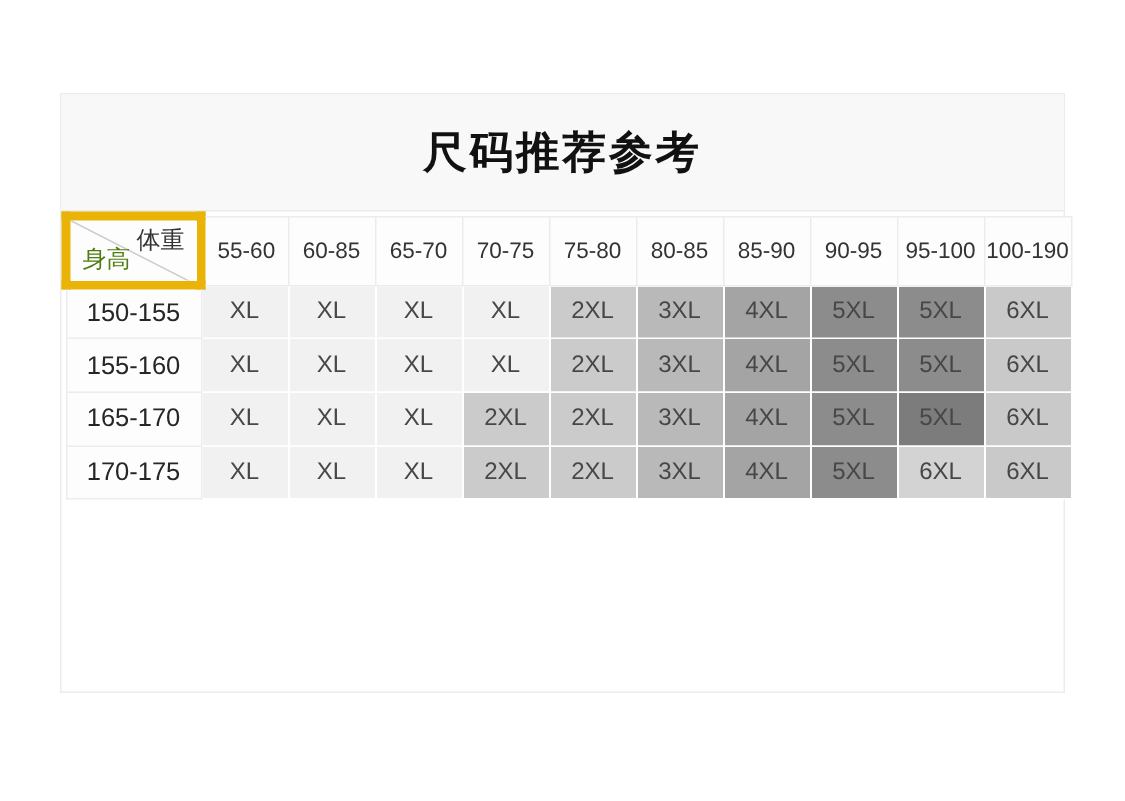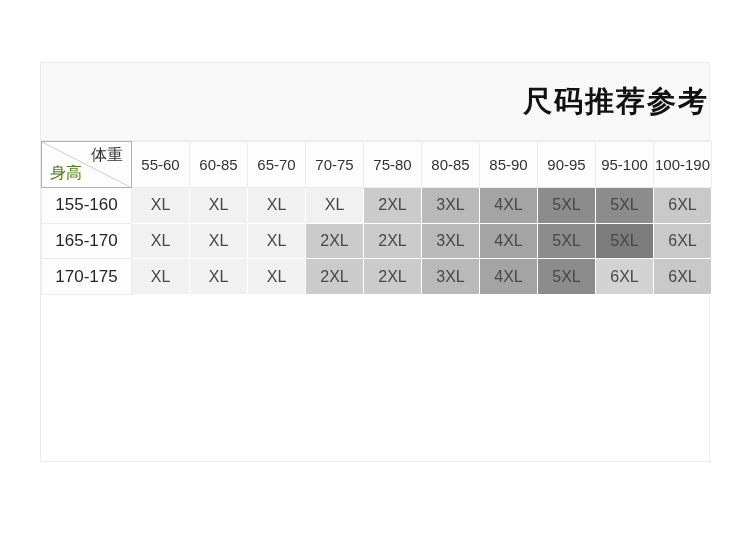--- a/index.html
+++ b/index.html
@@ -14,21 +14,21 @@
     position: absolute;
     left: 40px; top: 62px;
     width: 670px; height: 400px;
     border: 1px solid #ececec;
     background: #ffffff;
   }
   .title-band {
     height: 78px;
     background: #f8f8f8;
     border-bottom: 1px solid #ececec;
-    display: flex; align-items: center; justify-content: flex-end;
+    display: flex; align-items: center; justify-content: center;
   }
   .title-band h1 {
     font-size: 29px;
     font-weight: 700;
     letter-spacing: 2px;
     color: #111111;
   }
   table.size-table {
     width: 670px;
     border-collapse: collapse;
@@ -46,21 +46,21 @@
   thead tr { height: 46px; }
   tbody tr { height: 35.7px; }
   th.col-h {
     background: #fdfdfd;
     border: 1px solid #ececec;
     font-size: 15px;
     color: #333333;
   }
   th.corner {
     background: #fdfdfd;
-    border: 1px solid #eab308;
+    border: 6px solid #eab308;
     position: relative;
     padding: 0;
   }
   th.corner svg { position: absolute; left: 0; top: 0; }
   .corner-top {
     position: absolute; top: 3px; right: 8px;
     font-size: 16px; color: #333333;
   }
   .corner-bottom {
     position: absolute; bottom: 3px; left: 8px;
@@ -127,20 +127,33 @@
           <th class="col-h">75-80</th>
           <th class="col-h">80-85</th>
           <th class="col-h">85-90</th>
           <th class="col-h">90-95</th>
           <th class="col-h">95-100</th>
           <th class="col-h">100-190</th>
         </tr>
     </thead>
     <tbody id="table-body">
         <tr>
+          <th class="row-h">150-155</th>
+          <td class="size-cell" style="background-color: rgb(241, 241, 241);">XL</td>
+          <td class="size-cell" style="background-color: rgb(241, 241, 241);">XL</td>
+          <td class="size-cell" style="background-color: rgb(241, 241, 241);">XL</td>
+          <td class="size-cell" style="background-color: rgb(241, 241, 241);">XL</td>
+          <td class="size-cell" style="background-color: rgb(203, 203, 203);">2XL</td>
+          <td class="size-cell" style="background-color: rgb(185, 185, 185);">3XL</td>
+          <td class="size-cell" style="background-color: rgb(164, 164, 164);">4XL</td>
+          <td class="size-cell" style="background-color: rgb(140, 140, 140);">5XL</td>
+          <td class="size-cell" style="background-color: rgb(140, 140, 140);">5XL</td>
+          <td class="size-cell" style="background-color: rgb(201, 201, 201);">6XL</td>
+        </tr>
+        <tr>
           <th class="row-h">155-160</th>
           <td class="size-cell" style="background-color: rgb(241, 241, 241);">XL</td>
           <td class="size-cell" style="background-color: rgb(241, 241, 241);">XL</td>
           <td class="size-cell" style="background-color: rgb(241, 241, 241);">XL</td>
           <td class="size-cell" style="background-color: rgb(241, 241, 241);">XL</td>
           <td class="size-cell" style="background-color: rgb(203, 203, 203);">2XL</td>
           <td class="size-cell" style="background-color: rgb(185, 185, 185);">3XL</td>
           <td class="size-cell" style="background-color: rgb(164, 164, 164);">4XL</td>
           <td class="size-cell" style="background-color: rgb(140, 140, 140);">5XL</td>
           <td class="size-cell" style="background-color: rgb(140, 140, 140);">5XL</td>

